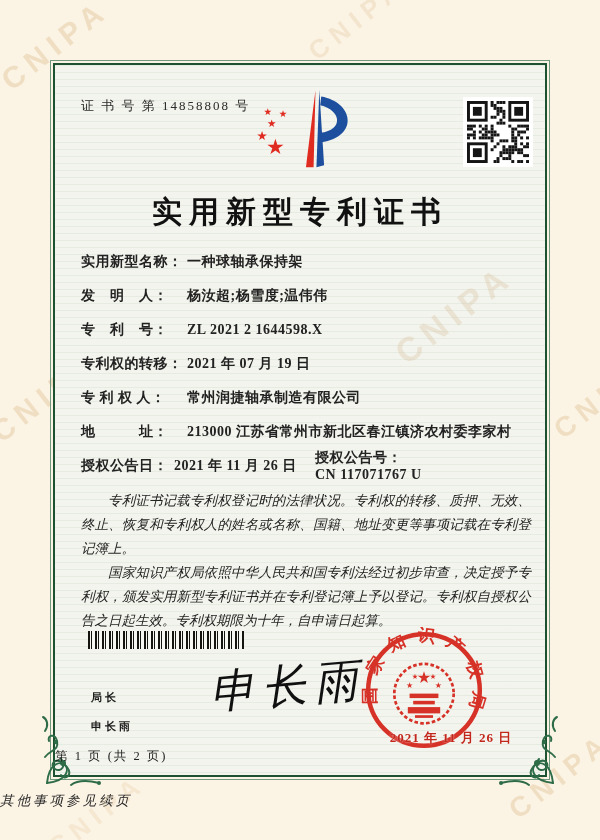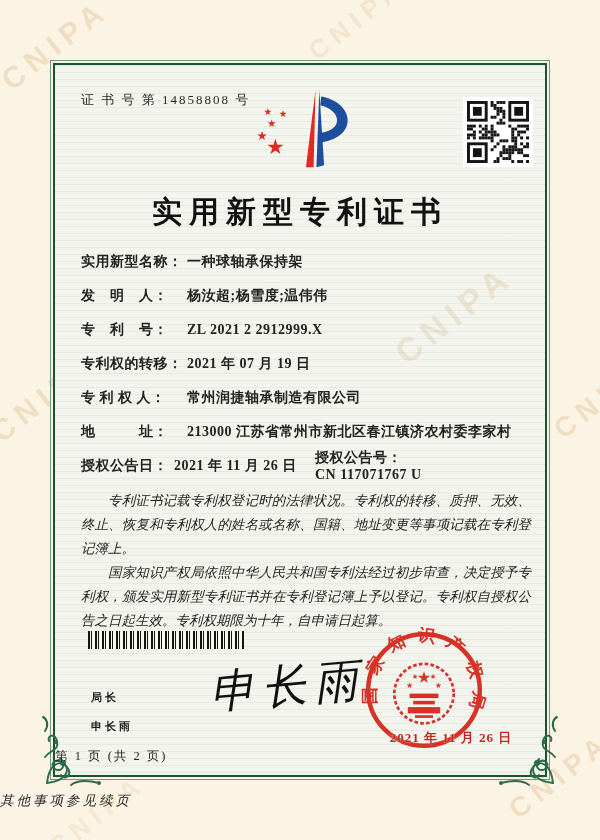--- a/index.html
+++ b/index.html
@@ -24,21 +24,21 @@
     border:2px solid #1c5131;
     background:
       repeating-linear-gradient(180deg, rgba(120,160,130,0.10) 0 1px, rgba(0,0,0,0) 1px 7px),
       #f3f4ed;
   }
   .corner-flourish{position:absolute;width:78px;height:78px;color:#2e6c48;}
   .corner-flourish.bl{left:-14px;bottom:-14px;}
   .corner-flourish.br{right:-14px;bottom:-14px;transform:scaleX(-1);}
   
   .cert-no{
-    position:absolute;left:26px;top:26px;font-size:13px;letter-spacing:2px;color:#2a2a2a;
+    position:absolute;left:26px;top:32px;font-size:13px;letter-spacing:2px;color:#2a2a2a;
   }
   .logo{position:absolute;left:188px;top:18px;width:124px;height:92px;}
   .qr{position:absolute;right:12px;top:32px;width:62px;height:62px;background:#fff;padding:4px;}
   .title{
     position:absolute;left:0;top:108px;width:100%;text-align:center;
     font-size:30px;font-weight:700;letter-spacing:7px;color:#111;margin-top:19px;
   }
   
   .fields{position:absolute;left:26px;top:180px;width:448px;}
   .frow{height:34px;display:flex;align-items:center;font-size:14px;font-weight:600;letter-spacing:0.5px;color:#222;}
@@ -276,21 +276,21 @@
       <div class="frow">
         <span class="flabel">实用新型名称：</span>
         <span class="fvalue">一种球轴承保持架</span>
       </div>
       <div class="frow">
         <span class="flabel">发　明　人：</span>
         <span class="fvalue">杨汝超;杨雪度;温伟伟</span>
       </div>
       <div class="frow">
         <span class="flabel">专　利　号：</span>
-        <span class="fvalue">ZL 2021 2 2912999.X</span>
+        <span class="fvalue">ZL 2021 2 1644598.X</span>
       </div>
       <div class="frow">
         <span class="flabel">专利权的转移：</span>
         <span class="fvalue">2021 年 07 月 19 日</span>
       </div>
       <div class="frow">
         <span class="flabel">专 利 权 人：</span>
         <span class="fvalue">常州润捷轴承制造有限公司</span>
       </div>
       <div class="frow">

